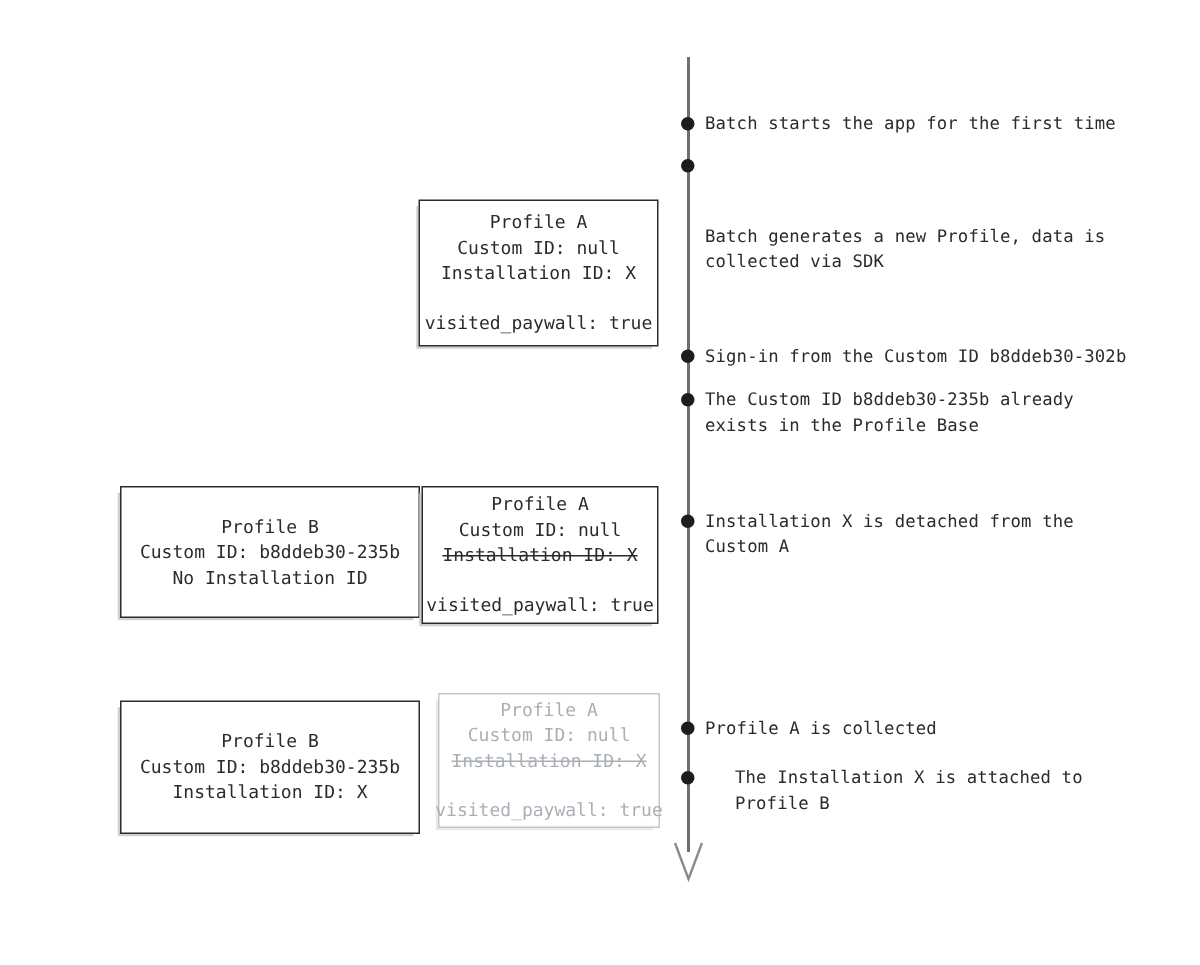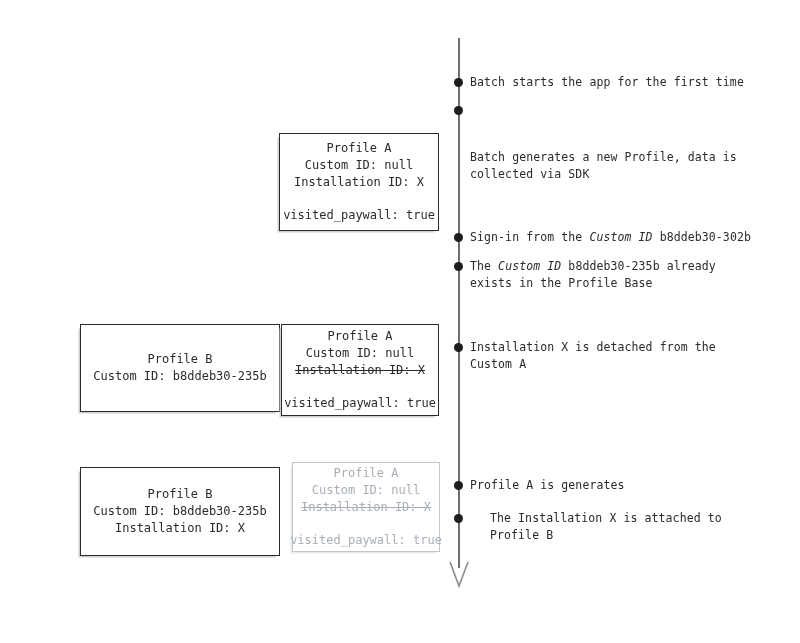--- a/index.html
+++ b/index.html
@@ -43,21 +43,20 @@
   .tl-label {
     position: absolute;
     left: 470px;
     font-size: 11.5px;
     line-height: 16.5px;
     color: #2b2b2b;
     white-space: pre-line;
     letter-spacing: 0.1px;
   }
   .tl-label .em {
-    font-style: italic;
   }
 
   
   .card {
     position: absolute;
     box-sizing: border-box;
     background: #ffffff;
     border: 1.6px solid #2b2b2b;
     box-shadow: -3px 3px 0 -1.5px #cfcfcf;
     display: flex;
@@ -132,36 +131,37 @@
 
 <div class="tl-dot" id="dot-4"></div>
 <div class="tl-label" id="lbl-4"><span>The </span><span class="em">Custom ID</span><span> b8ddeb30-235b already
 exists in the Profile Base</span></div>
 
 <div class="tl-dot" id="dot-5"></div>
 <div class="tl-label" id="lbl-5">Installation X is detached from the
 Custom A</div>
 
 <div class="tl-dot" id="dot-6"></div>
-<div class="tl-label" id="lbl-6">Profile A is generates</div>
+<div class="tl-label" id="lbl-6">Profile A is collected</div>
 
 <div class="tl-dot" id="dot-7"></div>
 <div class="tl-label" id="lbl-7">The Installation X is attached to
 Profile B</div>
 
 <div class="card" id="card-profile-a-1">
     <div class="card-line">Profile A</div>
     <div class="card-line">Custom ID: null</div>
     <div class="card-line">Installation ID: X</div>
     <div class="card-line spacer-above">visited_paywall: true</div>
   </div>
 
 <div class="card" id="card-profile-b-1">
     <div class="card-line">Profile B</div>
     <div class="card-line">Custom ID: b8ddeb30-235b</div>
+    <div class="card-line">No Installation ID</div>
   </div>
 
 <div class="card" id="card-profile-a-2">
     <div class="card-line">Profile A</div>
     <div class="card-line">Custom ID: null</div>
     <div class="card-line struck">Installation ID: X</div>
     <div class="card-line spacer-above">visited_paywall: true</div>
   </div>
 
 <div class="card" id="card-profile-b-2">

